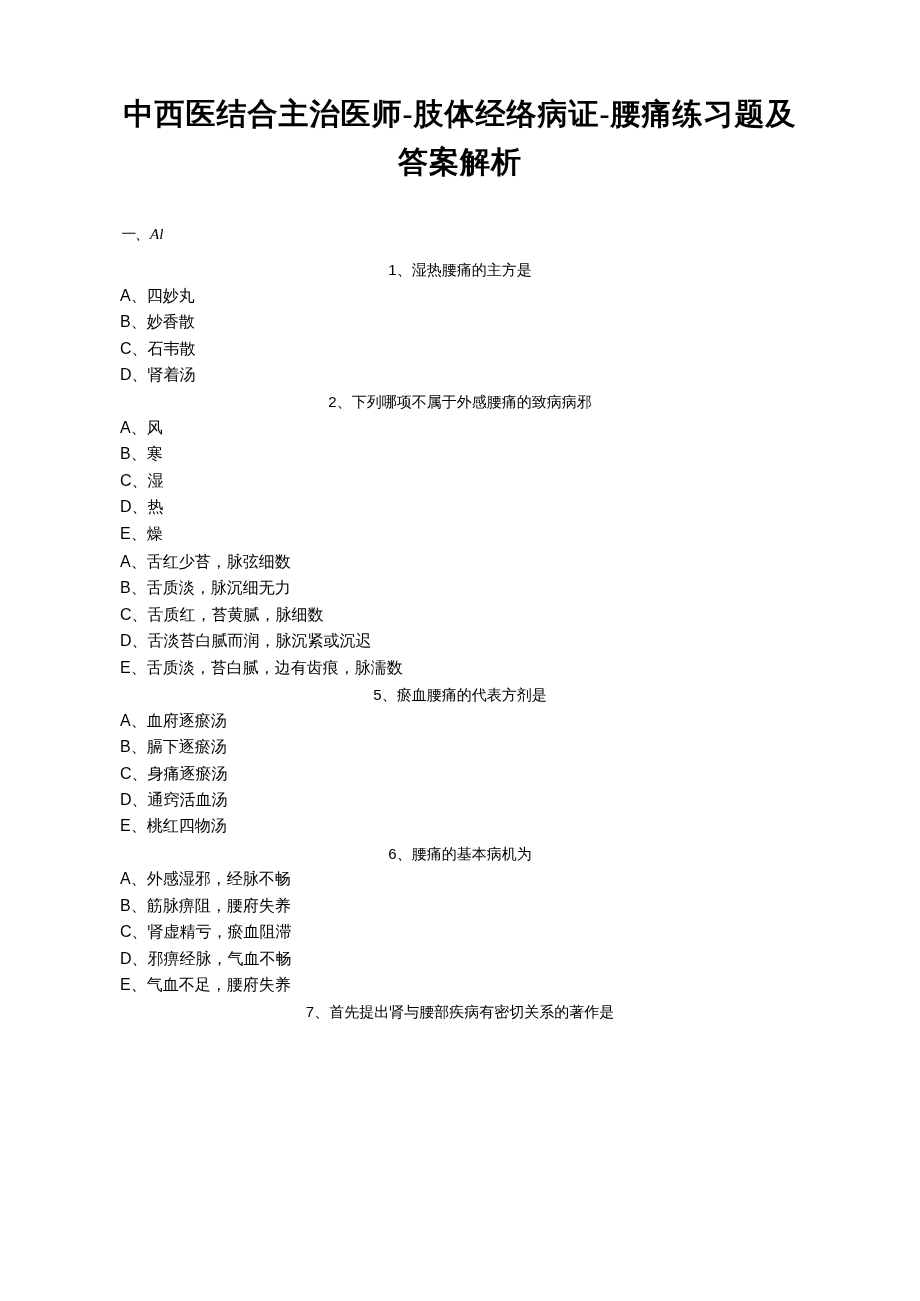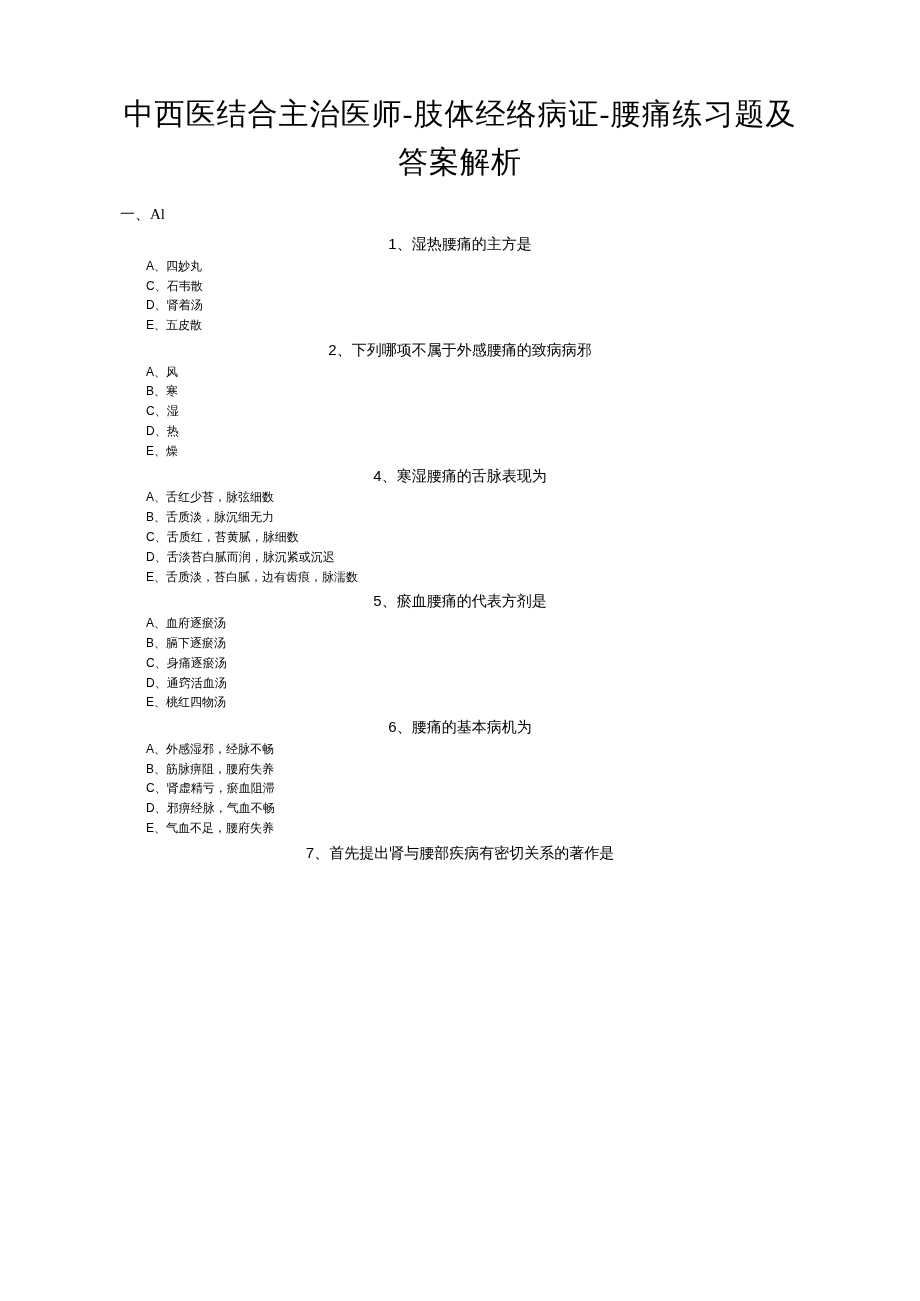--- a/index.html
+++ b/index.html
@@ -10,75 +10,74 @@
     body {
       background: #ffffff;
       font-family: "SimSun", "宋体", serif;
       width: 920px;
       min-height: 1301px;
       padding: 90px 120px 40px 120px;
     }
     .title {
       text-align: center;
       font-size: 30px;
-      font-weight: normal;
+      font-weight: bold;
       line-height: 1.6;
-      margin-bottom: 16px;
+      margin-bottom: 36px;
       letter-spacing: 1px;
     }
     .section-header {
       font-size: 15px;
-      margin-bottom: 6px;
+      margin-bottom: 12px;
       line-height: 1.6;
+      font-style: italic;
     }
     .question {
       margin-bottom: 2px;
     }
     .question-text {
       font-size: 15px;
       line-height: 1.65;
       text-align: center;
     }
     .option {
-      font-size: 12px;
+      font-size: 16px;
       line-height: 1.65;
-      margin-left: 26px;
     }
     .num-prefix {
       font-family: Arial, sans-serif;
     }
     .letter-prefix {
       font-family: Arial, sans-serif;
     }
   </style>
 </head>
 <body>
 
 <h1 class="title">中西医结合主治医师-肢体经络病证-腰痛练习题及答案解析</h1>
 
 <div class="section-header">一、Al</div>
 
 <div id="questions-container">
     <div class="question">
       <div class="question-text"><span class="num-prefix">1</span>、湿热腰痛的主方是</div>
       <div class="option"><span class="letter-prefix">A</span>、四妙丸</div>
+      <div class="option"><span class="letter-prefix">B</span>、妙香散</div>
       <div class="option"><span class="letter-prefix">C</span>、石韦散</div>
       <div class="option"><span class="letter-prefix">D</span>、肾着汤</div>
-      <div class="option"><span class="letter-prefix">E</span>、五皮散</div>
     </div>
     <div class="question">
       <div class="question-text"><span class="num-prefix">2</span>、下列哪项不属于外感腰痛的致病病邪</div>
       <div class="option"><span class="letter-prefix">A</span>、风</div>
       <div class="option"><span class="letter-prefix">B</span>、寒</div>
       <div class="option"><span class="letter-prefix">C</span>、湿</div>
       <div class="option"><span class="letter-prefix">D</span>、热</div>
       <div class="option"><span class="letter-prefix">E</span>、燥</div>
     </div>
     <div class="question">
-      <div class="question-text"><span class="num-prefix">4</span>、寒湿腰痛的舌脉表现为</div>
       <div class="option"><span class="letter-prefix">A</span>、舌红少苔，脉弦细数</div>
       <div class="option"><span class="letter-prefix">B</span>、舌质淡，脉沉细无力</div>
       <div class="option"><span class="letter-prefix">C</span>、舌质红，苔黄腻，脉细数</div>
       <div class="option"><span class="letter-prefix">D</span>、舌淡苔白腻而润，脉沉紧或沉迟</div>
       <div class="option"><span class="letter-prefix">E</span>、舌质淡，苔白腻，边有齿痕，脉濡数</div>
     </div>
     <div class="question">
       <div class="question-text"><span class="num-prefix">5</span>、瘀血腰痛的代表方剂是</div>
       <div class="option"><span class="letter-prefix">A</span>、血府逐瘀汤</div>
       <div class="option"><span class="letter-prefix">B</span>、膈下逐瘀汤</div>

